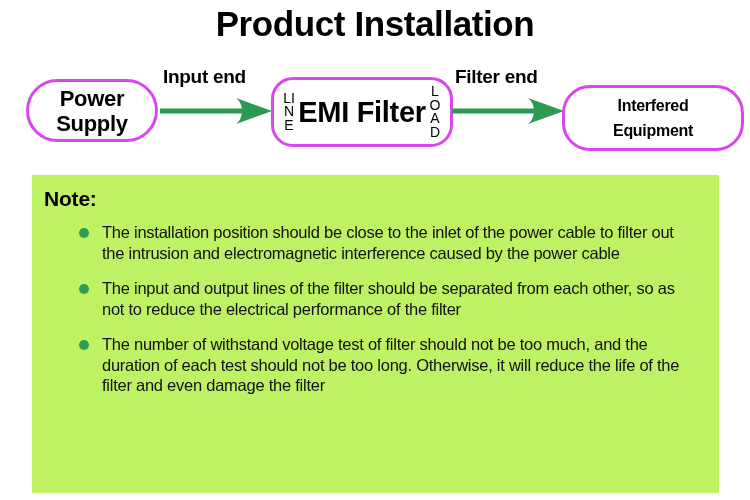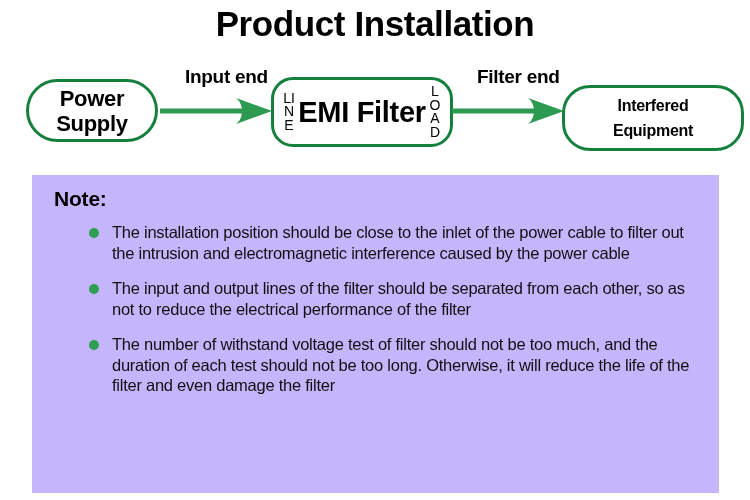--- a/index.html
+++ b/index.html
@@ -41,21 +41,21 @@
     position: absolute;
     left: 0;
     top: 55px;
     width: 750px;
     height: 110px;
   }
 
   .node {
     position: absolute;
     box-sizing: border-box;
-    border: 3px solid #15803d;
+    border: 3px solid #d946ef;
     background: #ffffff;
     display: flex;
     align-items: center;
     justify-content: center;
     text-align: center;
     font-weight: bold;
     color: #000000;
     letter-spacing: -0.3px;
   }
 
@@ -108,44 +108,43 @@
     white-space: nowrap;
   }
 
   .end-label {
     position: absolute;
     font-size: 19px;
     font-weight: bold;
     color: #000000;
     letter-spacing: -0.3px;
     white-space: nowrap;
-    margin-left: 22px;
   }
   #label-input  { left: 163px; top: 11px; }
   #label-output { left: 455px; top: 11px; }
 
   .arrow {
     position: absolute;
     top: 41px;
     width: 112px;
     height: 30px;
   }
   #arrow-in  { left: 160px; }
   #arrow-out { left: 452px; }
 
   
   #note-panel {
     position: absolute;
     left: 32px;
     top: 175px;
     width: 687px;
     height: 318px;
-    background: #c4b5fd;
+    background: #bef264;
     box-sizing: border-box;
-    padding: 11px 18px 0 20px;
+    padding: 11px 18px 0 10px;
   }
 
   #note-heading {
     font-size: 21px;
     font-weight: bold;
     color: #000000;
     letter-spacing: -0.2px;
     margin: 0 0 10px 2px;
     line-height: 26px;
   }

